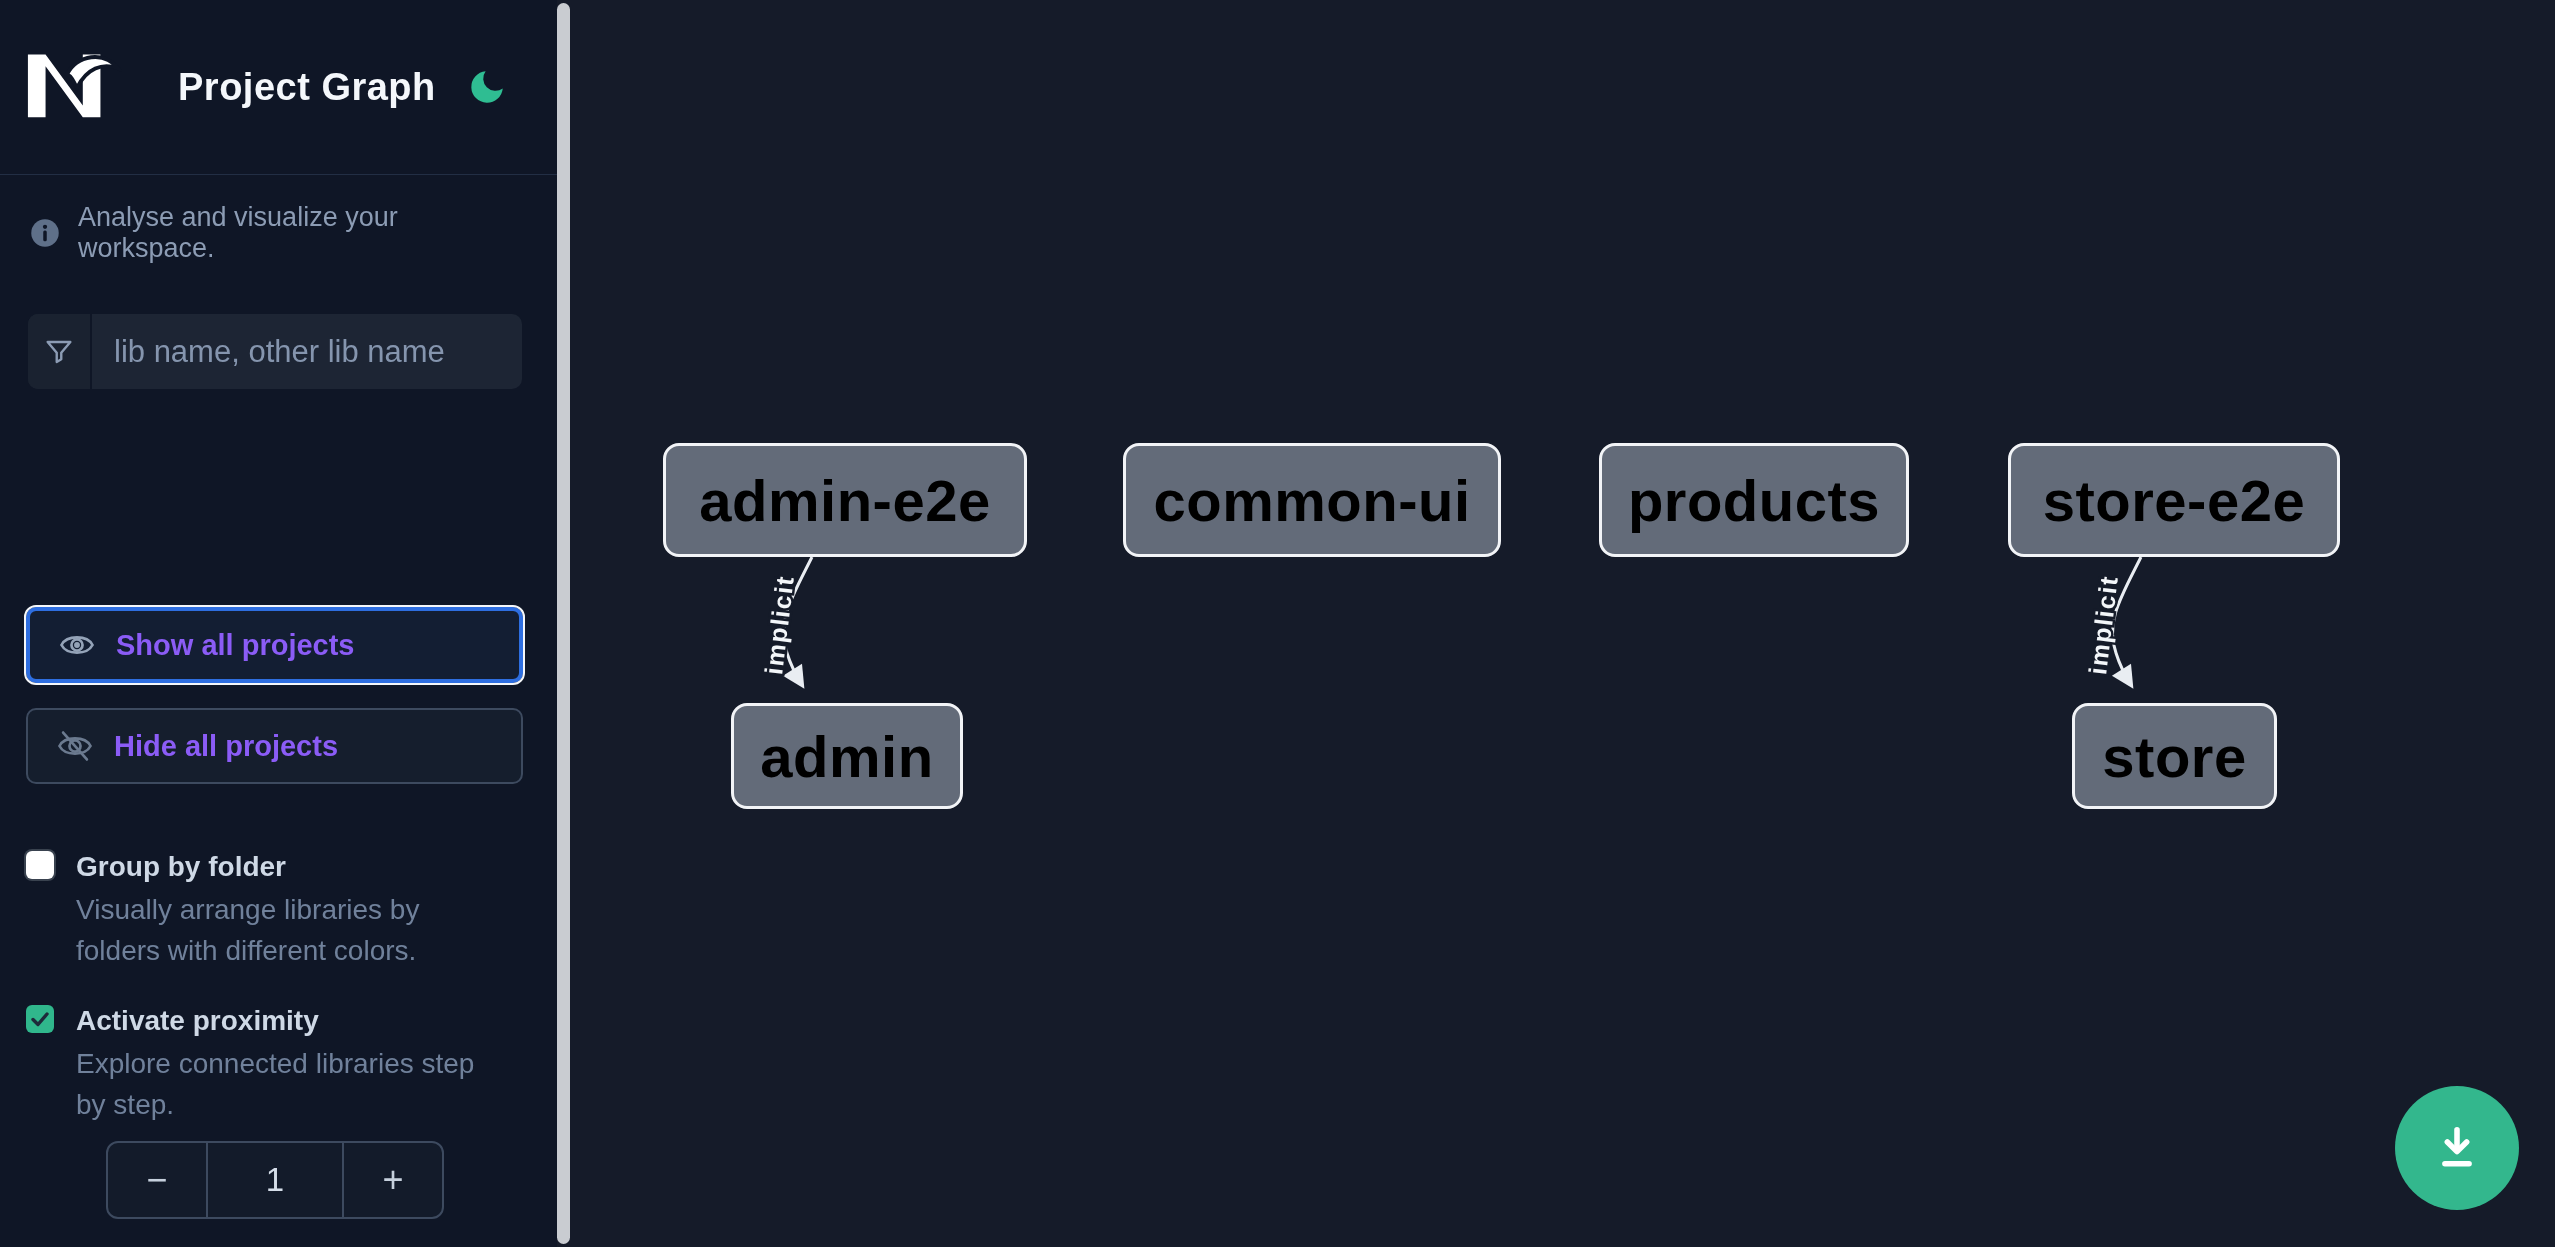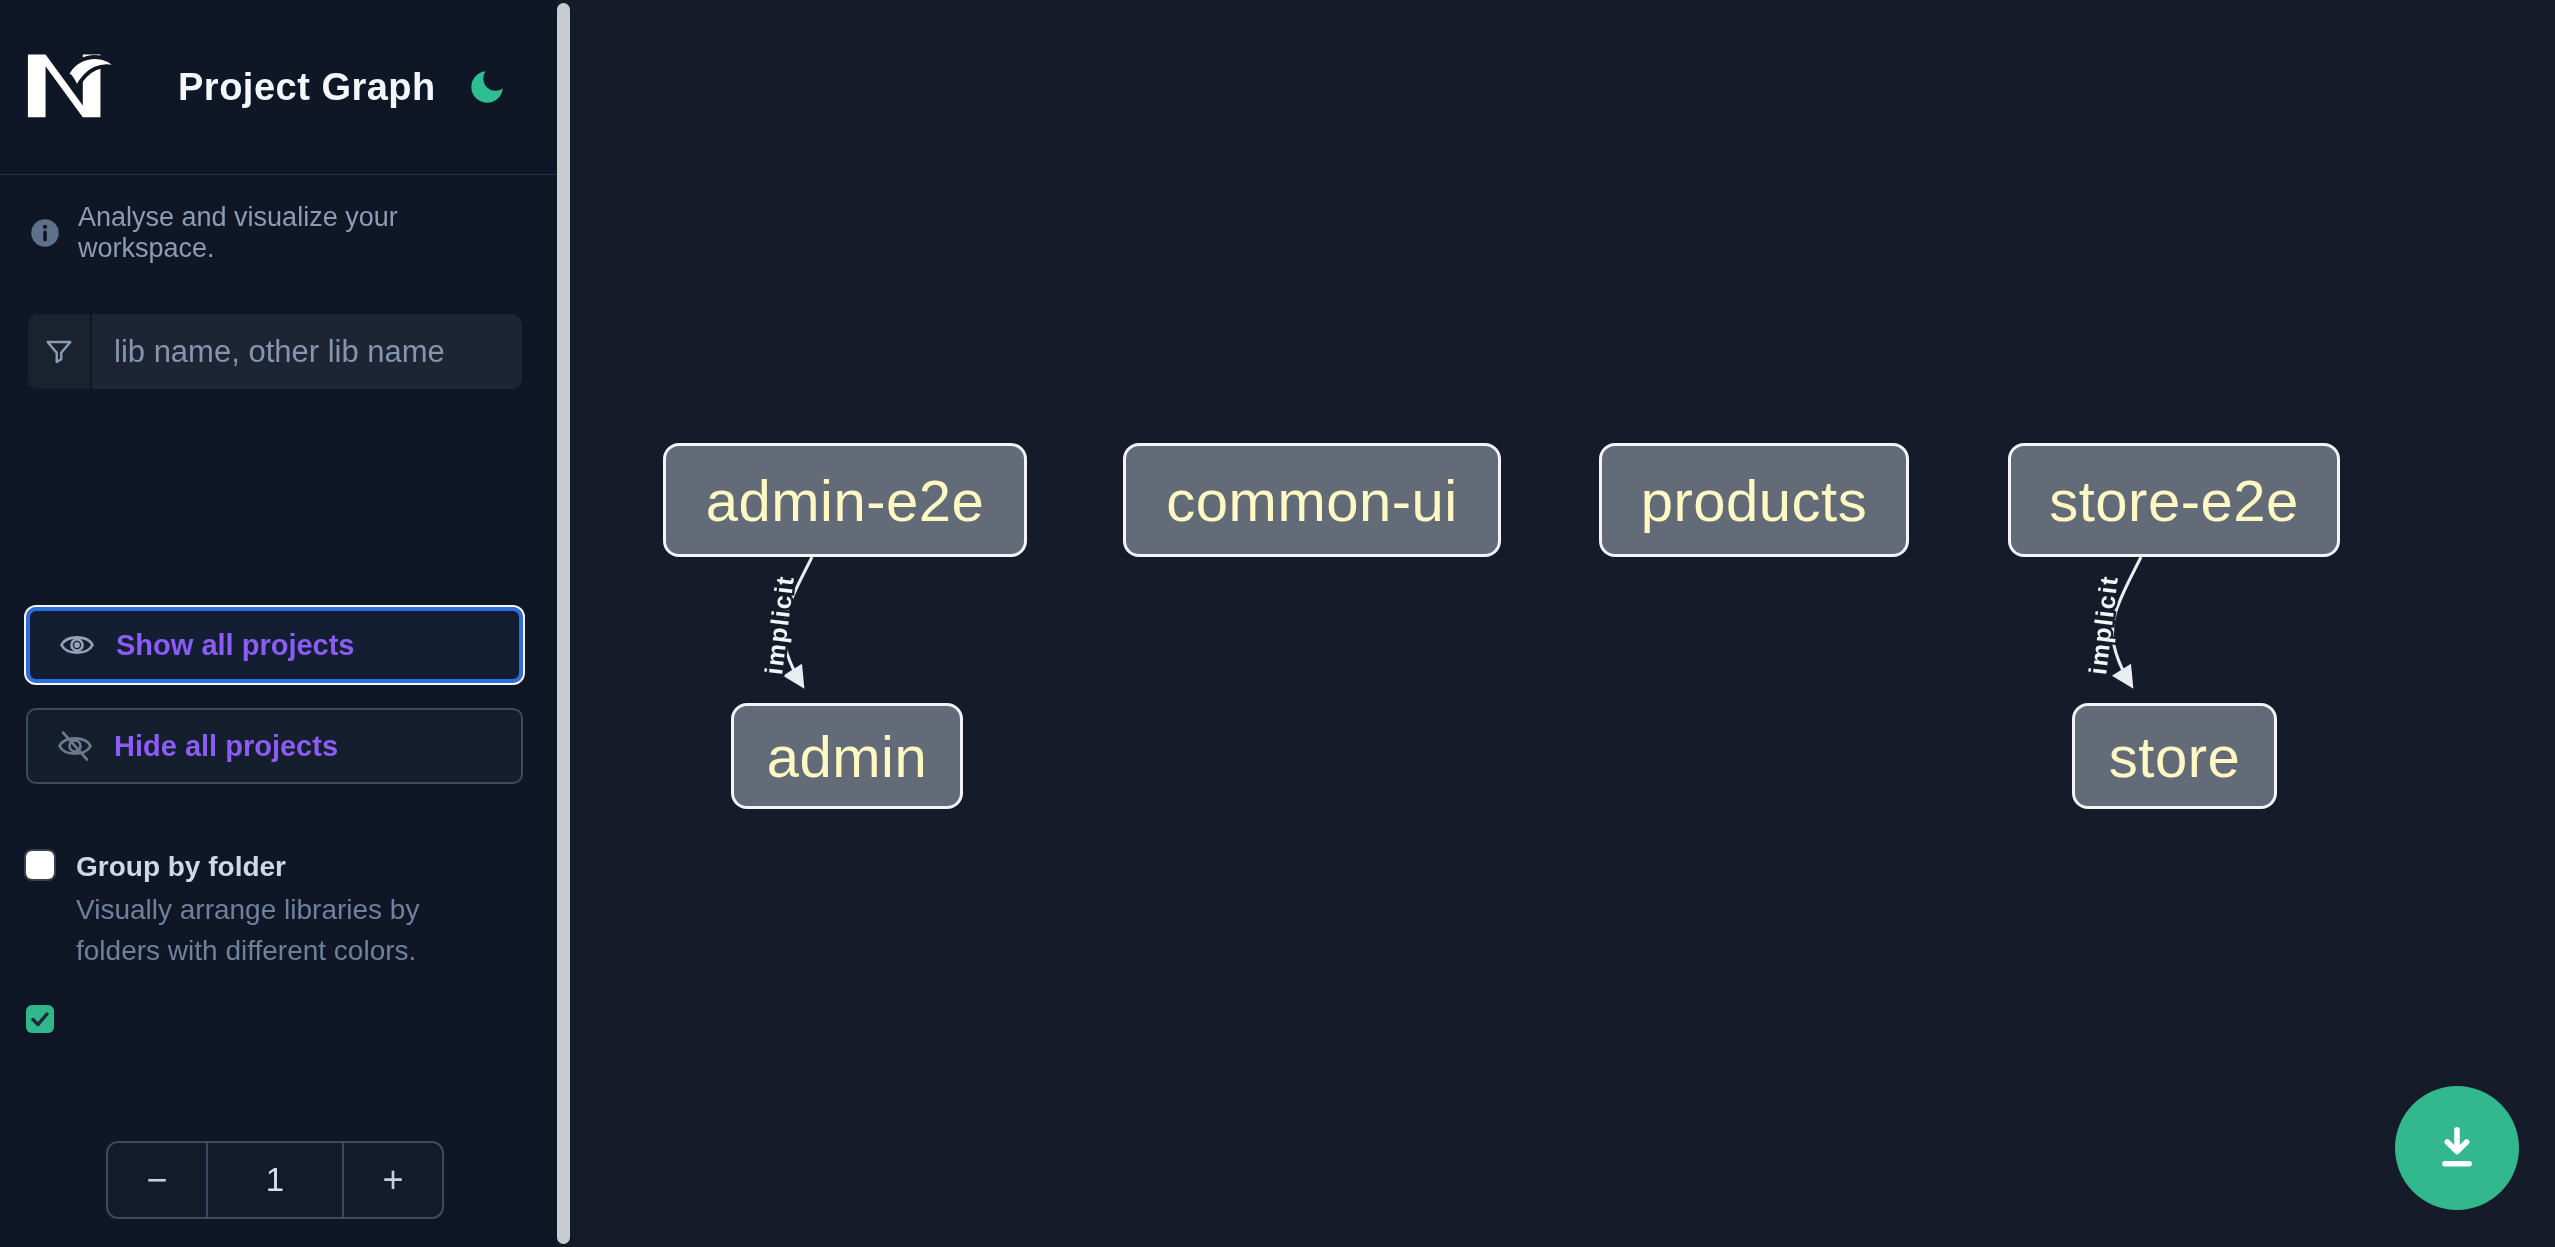--- a/index.html
+++ b/index.html
@@ -87,22 +87,23 @@
     position:absolute; left:557px; top:3px; width:13px; height:1241px;
     background:#c9ccd1; border-radius:7px; cursor:grab;
   }
 
   
   .canvas { position:absolute; left:570px; top:0; right:0; bottom:0; background:#151b29; }
 
   .gnode {
     position:absolute; display:flex; align-items:center; justify-content:center;
     background:#636b79; border:3px solid #f2f4f7; border-radius:16px;
-    color:#fef9c3; font-size:58px; letter-spacing:0.5px; cursor:pointer;
-    font-family:"Liberation Sans", sans-serif;
+    color:#000000; font-size:58px; letter-spacing:0.5px; cursor:pointer;
+    font-family:"Liberation Sans", sans-serif;
+    font-weight:bold;
   }
   .edges-svg { position:absolute; left:0; top:0; width:2555px; height:1247px; pointer-events:none; }
   .edge-label {
     font-family:"Liberation Sans", sans-serif;
     font-size:25px; fill:#f3f6f9; letter-spacing:1.5px;
     stroke:#151b29; stroke-width:5px; paint-order:stroke; font-weight:600;
   }
 
   .fab {
     position:absolute; left:2395px; top:1086px; width:124px; height:124px;
@@ -169,20 +170,24 @@
       <div class="toggle-label">Group by folder</div>
       <div class="toggle-desc">Visually arrange libraries by folders with different colors.</div>
     </div>
   </div>
 
   <div class="toggle-row row-proximity" style="top:1002px;">
     <div class="cb cb--green">
       <svg width="24" height="24" viewBox="0 0 24 24" fill="none" stroke="#1e2a3a" stroke-width="3.4" stroke-linecap="round" stroke-linejoin="round">
         <path d="M5 12.5 10 17.5 19 7"></path>
       </svg>
+    </div>
+    <div>
+      <div class="toggle-label">Activate proximity</div>
+      <div class="toggle-desc">Explore connected libraries step by step.</div>
     </div>
   </div>
 
   <div class="stepper">
     <div class="stepper-cell stepper-dec">−</div>
     <div class="stepper-cell stepper-val">1</div>
     <div class="stepper-cell stepper-inc">+</div>
   </div>
 </div>
 

